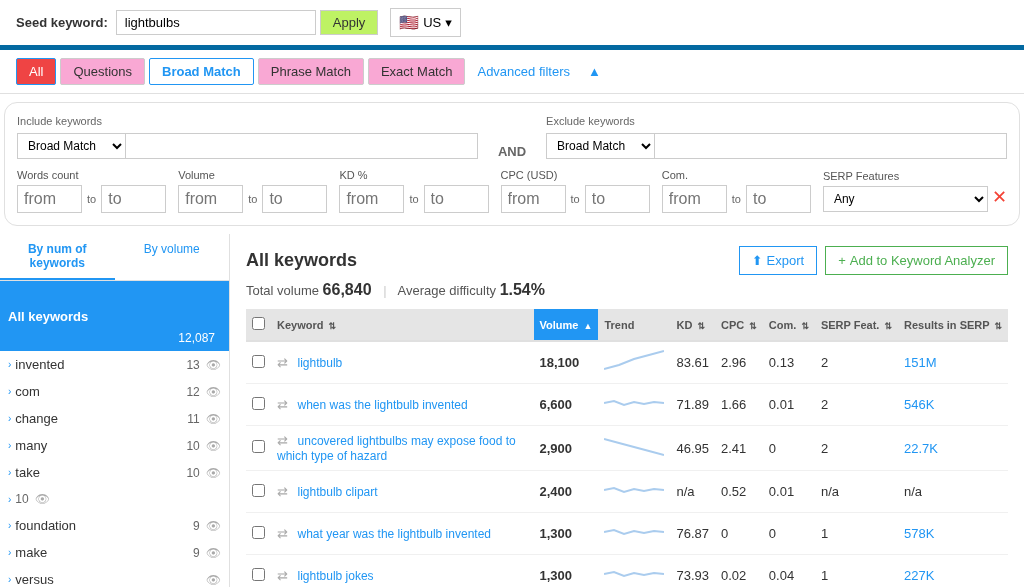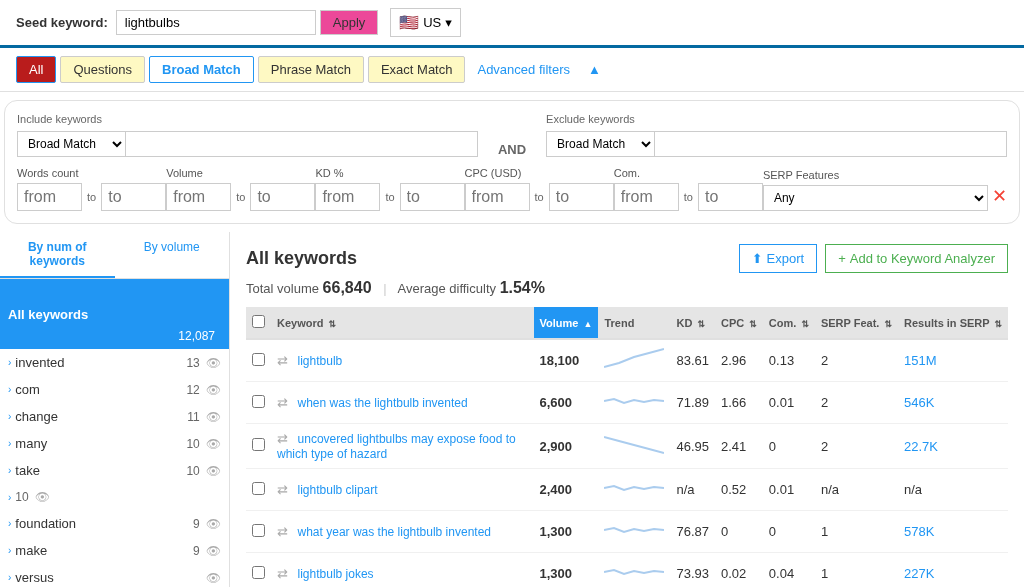--- a/index.html
+++ b/index.html
@@ -1,43 +1,43 @@
 <!DOCTYPE html>
 <html><head>
   <meta charset="utf-8">
   <style>
     * { box-sizing: border-box; margin: 0; padding: 0; font-family: Arial, sans-serif; font-size: 13px; }
     body { background: #fff; color: #333; }
 
     
-    .header { display: flex; align-items: center; padding: 8px 16px; border-bottom: 3px solid #0369a1; background: #fff; }
+    .header { display: flex; align-items: center; padding: 8px 16px; border-bottom: 5px solid #0369a1; background: #fff; }
     .seed-label { font-weight: bold; margin-right: 8px; font-size: 13px; }
     .seed-input { border: 1px solid #ccc; padding: 4px 8px; width: 200px; font-size: 13px; outline: none; }
-    .apply-btn { margin-left: 4px; background: #ec4899; border: 1px solid #ccc; padding: 4px 12px; cursor: pointer; font-size: 13px; color: #333; }
+    .apply-btn { margin-left: 4px; background: #bef264; border: 1px solid #ccc; padding: 4px 12px; cursor: pointer; font-size: 13px; color: #333; }
     .country-btn { margin-left: 12px; border: 1px solid #ccc; background: #fff; padding: 4px 8px; cursor: pointer; display: flex; align-items: center; gap: 4px; font-size: 13px; }
 
     
     .filter-tabs { display: flex; align-items: center; padding: 8px 16px; gap: 4px; border-bottom: 1px solid #e0e0e0; }
-    .tab-btn { border: 1px solid #ccc; background: #fef9c3; padding: 5px 12px; cursor: pointer; font-size: 13px; color: #333; border-radius: 2px; }
-    .tab-btn.active { background: #b91c1c; color: #fff; border-color: #2196f3; }
+    .tab-btn { border: 1px solid #ccc; background: #f9a8d4; padding: 5px 12px; cursor: pointer; font-size: 13px; color: #333; border-radius: 2px; }
+    .tab-btn.active { background: #ef4444; color: #fff; border-color: #2196f3; }
     .tab-btn.active-outline { background: #fff; color: #2196f3; border-color: #2196f3; font-weight: bold; }
     .advanced-filters { margin-left: 8px; color: #2196f3; cursor: pointer; display: flex; align-items: center; gap: 18px; font-size: 13px; background: none; border: none; }
 
     
     .advanced-panel { border: 1px solid #e0e0e0; margin: 8px 4px; padding: 12px; border-radius: 13px; }
     .filter-section-label { font-size: 11px; color: #666; margin-bottom: 6px; }
     .filter-half { flex: 1; }
     .filter-and { font-size: 13px; color: #666; font-weight: bold; margin: 0 8px; }
     .filter-select { border: 1px solid #ccc; padding: 4px 6px; background: #fff; font-size: 12px; cursor: pointer; }
     .filter-text-input { border: 1px solid #ccc; padding: 4px 6px; flex: 1; font-size: 12px; outline: none; }
     .filter-group { display: flex; align-items: center; gap: 0; border: 1px solid #ccc; }
     .filter-group .filter-select { border: none; border-right: 1px solid #ccc; }
     .filter-group .filter-text-input { border: none; flex: 1; }
 
-    .second-filter-row { display: flex; align-items: flex-end; }
+    .second-filter-row { display: flex; align-items: center; gap: 12px; }
     .range-group { display: flex; flex-direction: column; }
     .range-label { font-size: 11px; color: #555; margin-bottom: 4px; }
     .range-inputs { display: flex; align-items: center; gap: 2px; }
     .range-input { border: 1px solid #ccc; padding: 4px 6px; width: 65px; font-size: 16px; outline: none; color: #bbb; }
     .range-to { font-size: 11px; color: #666; padding: 0 3px; }
     .serp-select-wrap { display: flex; flex-direction: column; flex: 1; }
     .serp-select { border: 1px solid #ccc; padding: 4px 6px; font-size: 12px; cursor: pointer; background: #fff; }
     .clear-btn { color: #f44336; font-size: 18px; cursor: pointer; border: none; background: none; margin-left: auto; align-self: flex-end; padding-bottom: 4px; }
 
     

